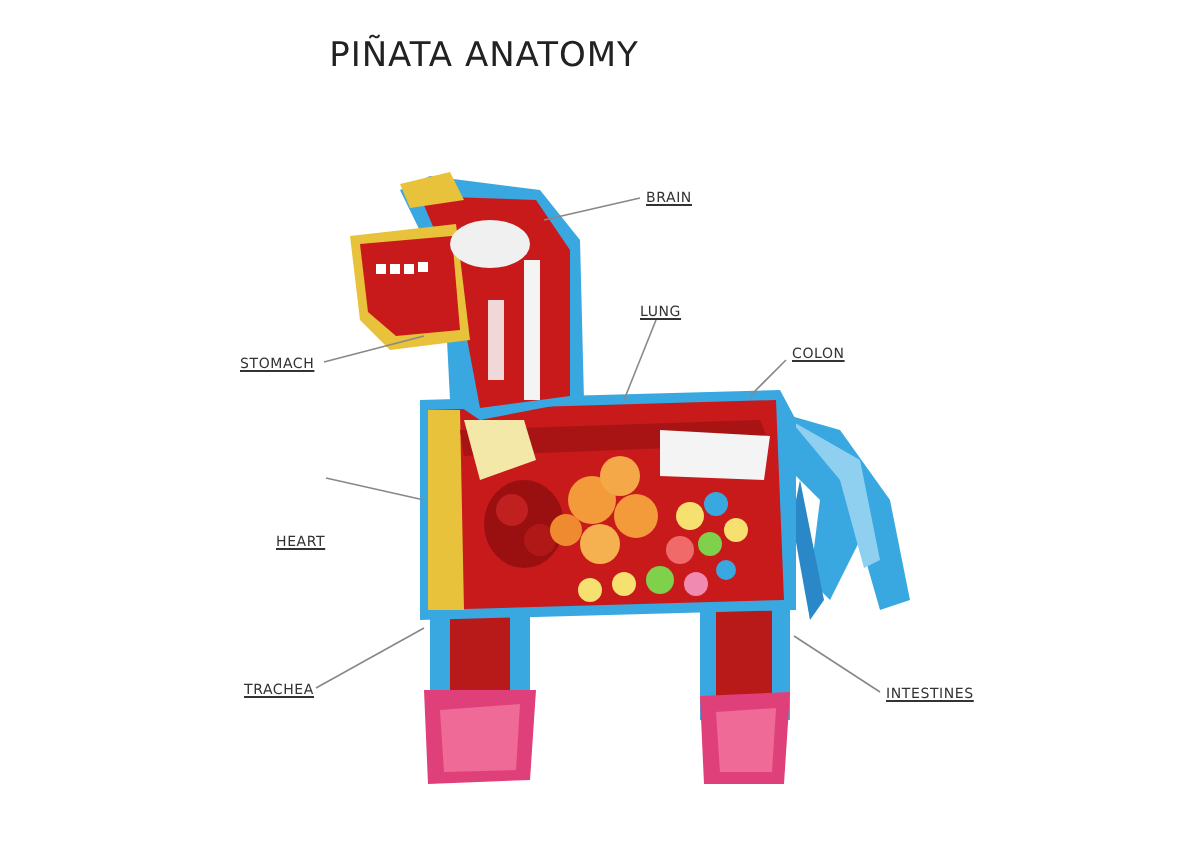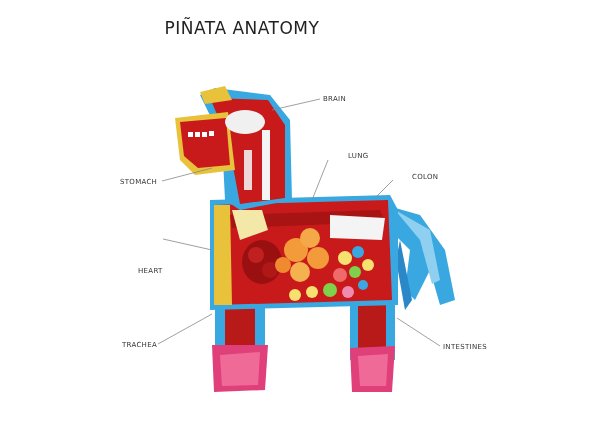--- a/index.html
+++ b/index.html
@@ -4,21 +4,21 @@
 <style>
   html, body { margin: 0; padding: 0; background: #ffffff; }
   body { width: 600px; height: 433px; position: relative; overflow: hidden; font-family: "DejaVu Sans", "Liberation Sans", sans-serif; }
   .title {
     position: absolute; left: 0; top: 18px; width: 484px; text-align: center;
     font-family: "DejaVu Sans", sans-serif; font-size: 17px; letter-spacing: 0.5px;
     color: #222222; font-weight: normal;
   }
   .label {
     position: absolute; font-family: "DejaVu Sans", sans-serif; font-size: 7px;
-    color: #333333; letter-spacing: 0.3px; white-space: nowrap;
+    color: #333333; letter-spacing: 0.3px; white-space: nowrap; text-decoration: underline;
   }
   svg.art { position: absolute; left: 0; top: 0; }
 </style>
 </head>
 <body>
 
 <div class="title">PIÑATA ANATOMY</div>
 
 <svg class="art" width="600" height="433" viewBox="0 0 600 433">
 
@@ -100,18 +100,18 @@
     <line x1="312" y1="200" x2="328" y2="160"></line>
     <line x1="375" y1="198" x2="393" y2="180"></line>
     <line x1="162" y1="181" x2="212" y2="168"></line>
     <line x1="163" y1="239" x2="212" y2="250"></line>
     <line x1="158" y1="344" x2="212" y2="314"></line>
     <line x1="397" y1="318" x2="440" y2="346"></line>
   </g>
 </svg>
 
 <div class="label" style="left:323px; top:95px;">BRAIN</div>
-<div class="label" style="left:320px; top:152px;margin-left:28px;">LUNG</div>
-<div class="label" style="left:396px; top:173px;margin-left:16px;">COLON</div>
+<div class="label" style="left:320px; top:152px;">LUNG</div>
+<div class="label" style="left:396px; top:173px;">COLON</div>
 <div class="label" style="left:120px; top:178px;">STOMACH</div>
 <div class="label" style="left:138px; top:235px;margin-top:32px;">HEART</div>
 <div class="label" style="left:122px; top:341px;">TRACHEA</div>
 <div class="label" style="left:443px; top:343px;">INTESTINES</div>
 
 </body></html>

